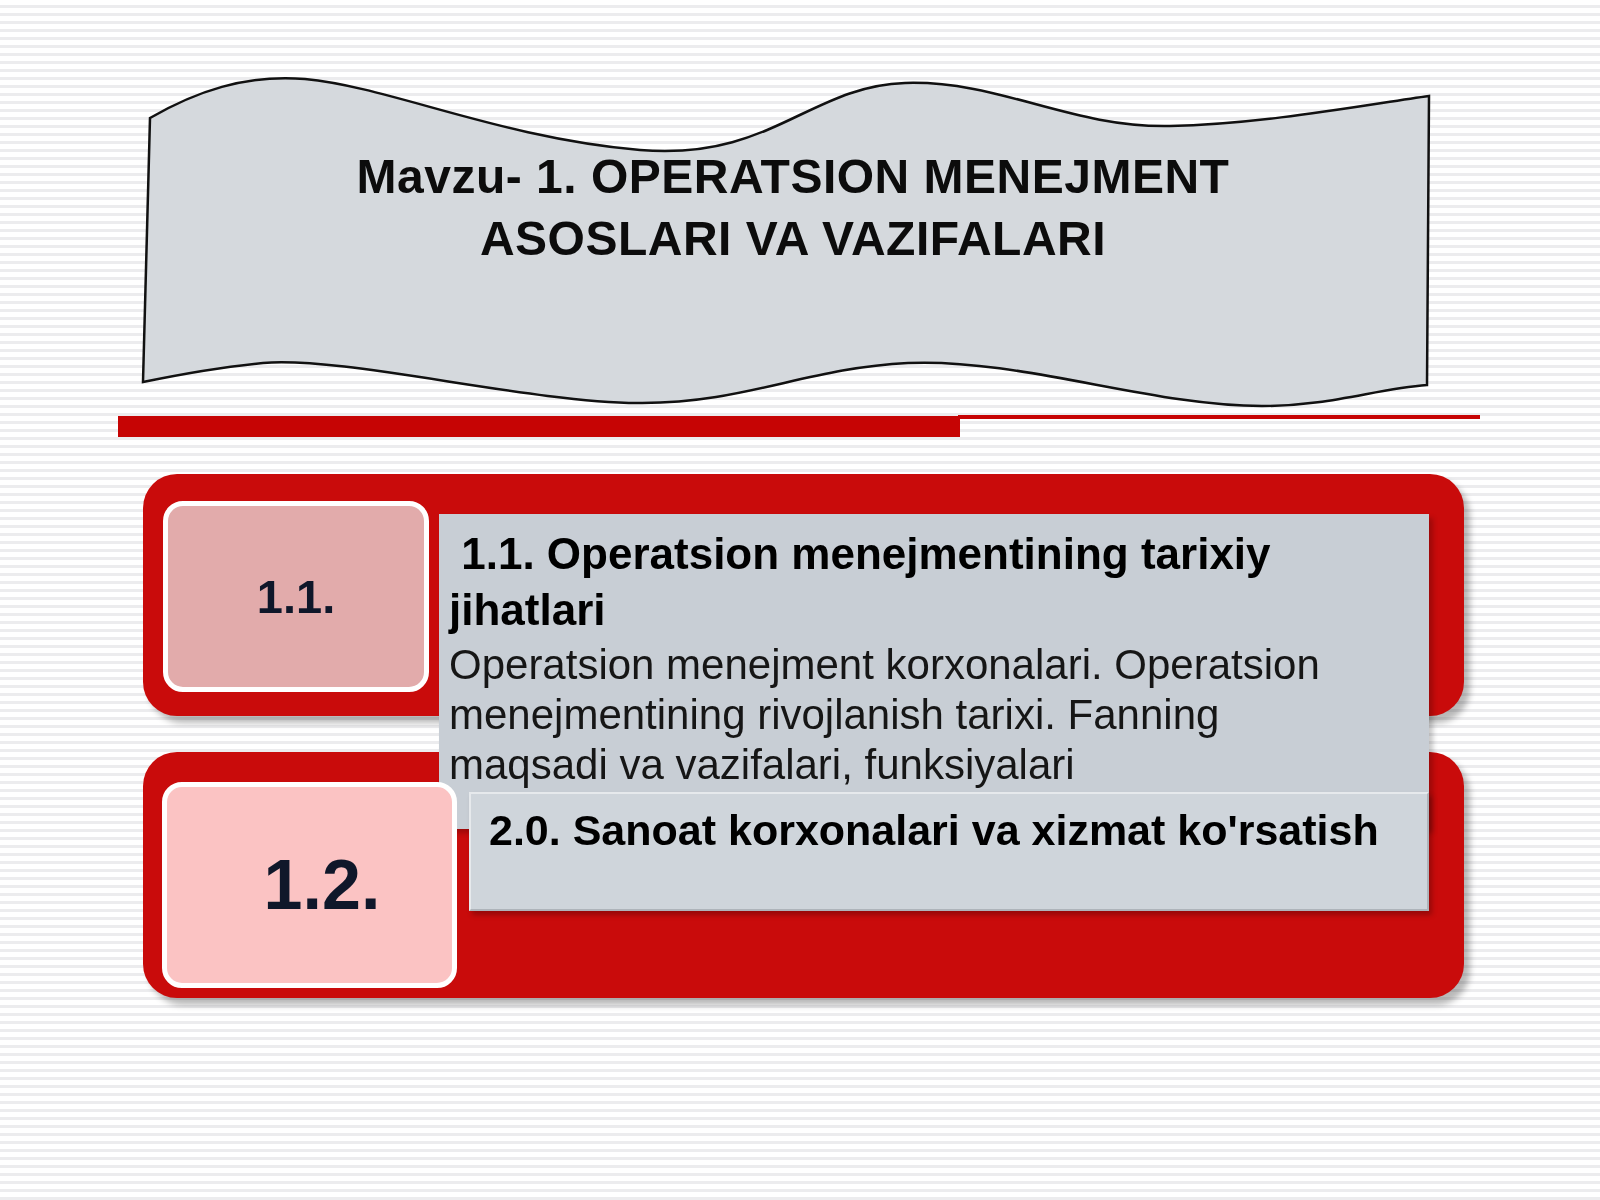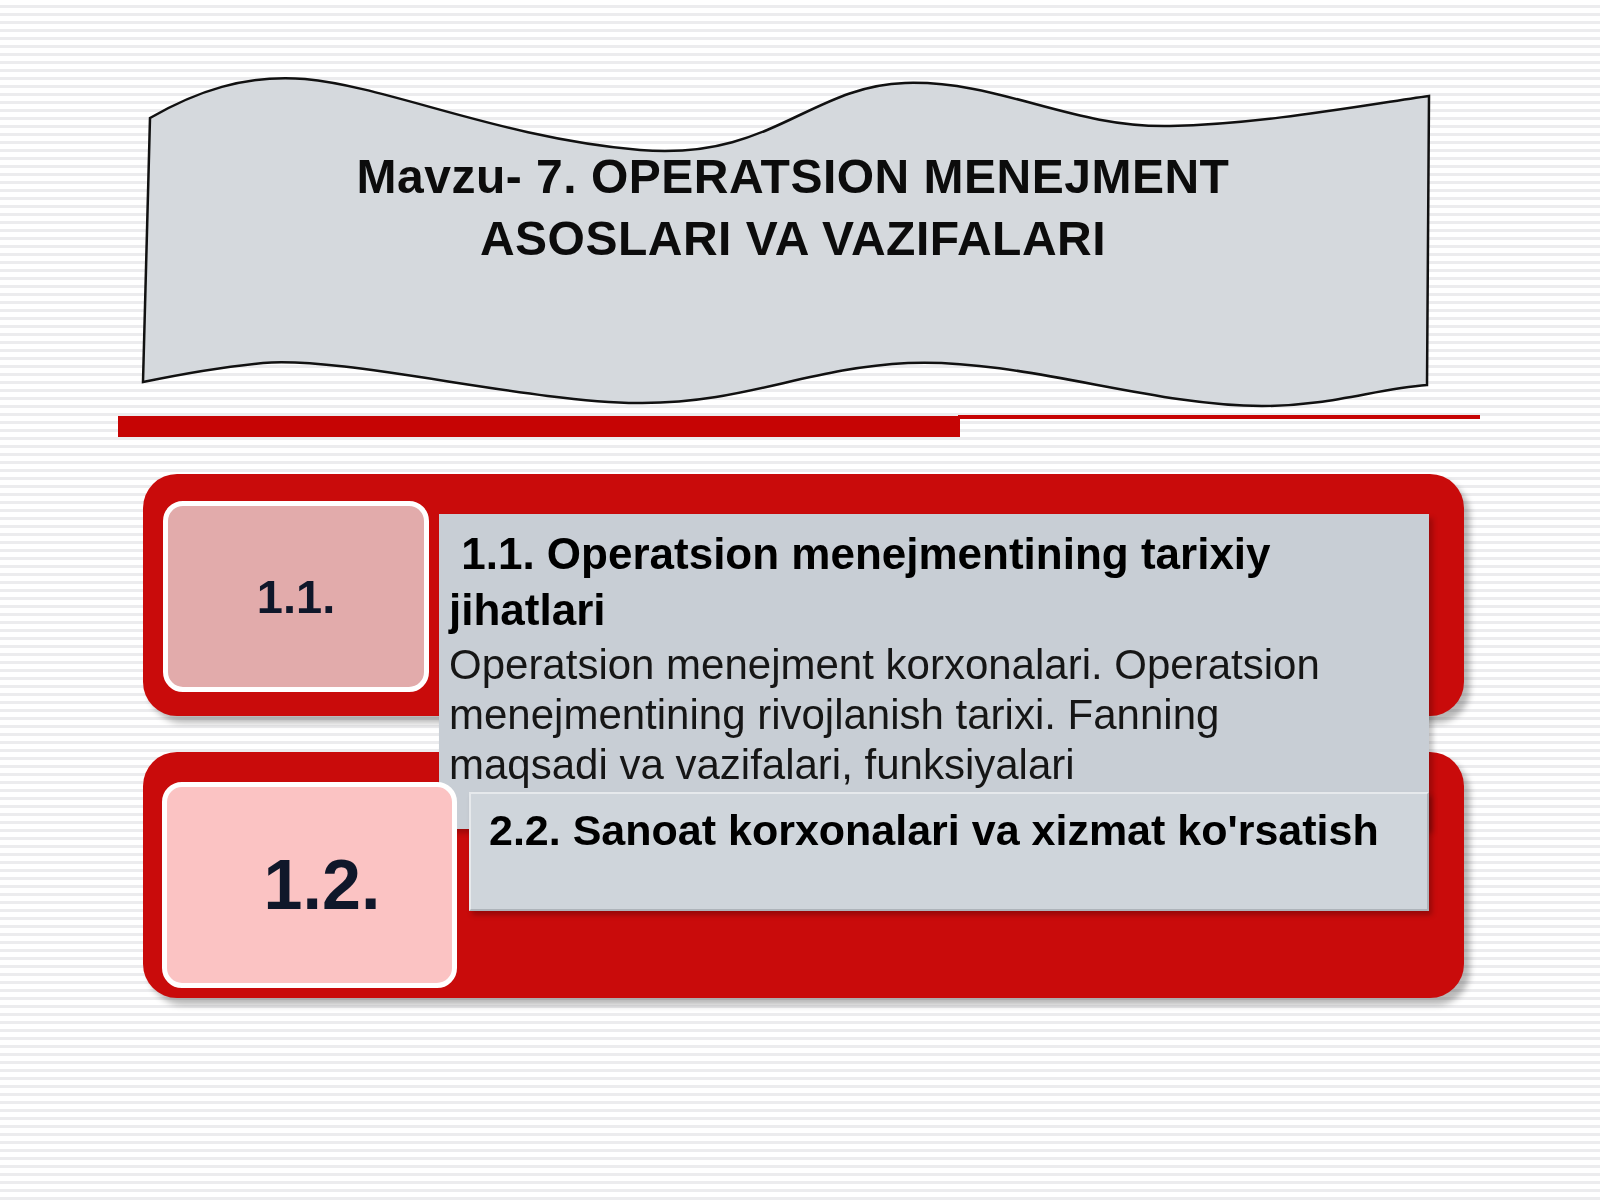--- a/index.html
+++ b/index.html
@@ -68,21 +68,21 @@
          L 1427 385
          C 1375 389, 1330 406, 1262 406
          C 1150 406, 1020 358, 908 363
          C 805 368, 745 404, 638 403
          C 525 402, 345 356, 263 363
          C 220 367, 172 376, 143 382
          Z" fill="#d5d9dd" stroke="#111111" stroke-width="2.5"></path>
   </svg>
 
   <div class="banner-title">
-      <div class="line">Mavzu- 7. OPERATSION MENEJMENT</div>
+      <div class="line">Mavzu- 1. OPERATSION MENEJMENT</div>
       <div class="line">ASOSLARI VA VAZIFALARI</div>
     </div>
 
   <div class="divider-thick"></div>
   <div class="divider-thin"></div>
 
   <div class="red-card" id="card-1"></div>
 
   <div class="red-card" id="card-2"></div>
 
@@ -93,21 +93,21 @@
       </div>
     <div class="body">
         <div class="line">Operatsion menejment korxonalari. Operatsion</div>
         <div class="line">menejmentining rivojlanish tarixi. Fanning</div>
         <div class="line">maqsadi va vazifalari, funksiyalari</div>
       </div>
   </div>
 
   <div class="gray-panel" id="panel-2">
     <div class="heading">
-        <div class="line">2.2. Sanoat korxonalari va xizmat ko'rsatish</div>
+        <div class="line">2.0. Sanoat korxonalari va xizmat ko'rsatish</div>
       </div>
   </div>
 
   <div class="badge-box" id="badge-1">
     <span>1.1.</span>
   </div>
   <div class="badge-box" id="badge-2">
     <span>1.2.</span>
   </div>
 

